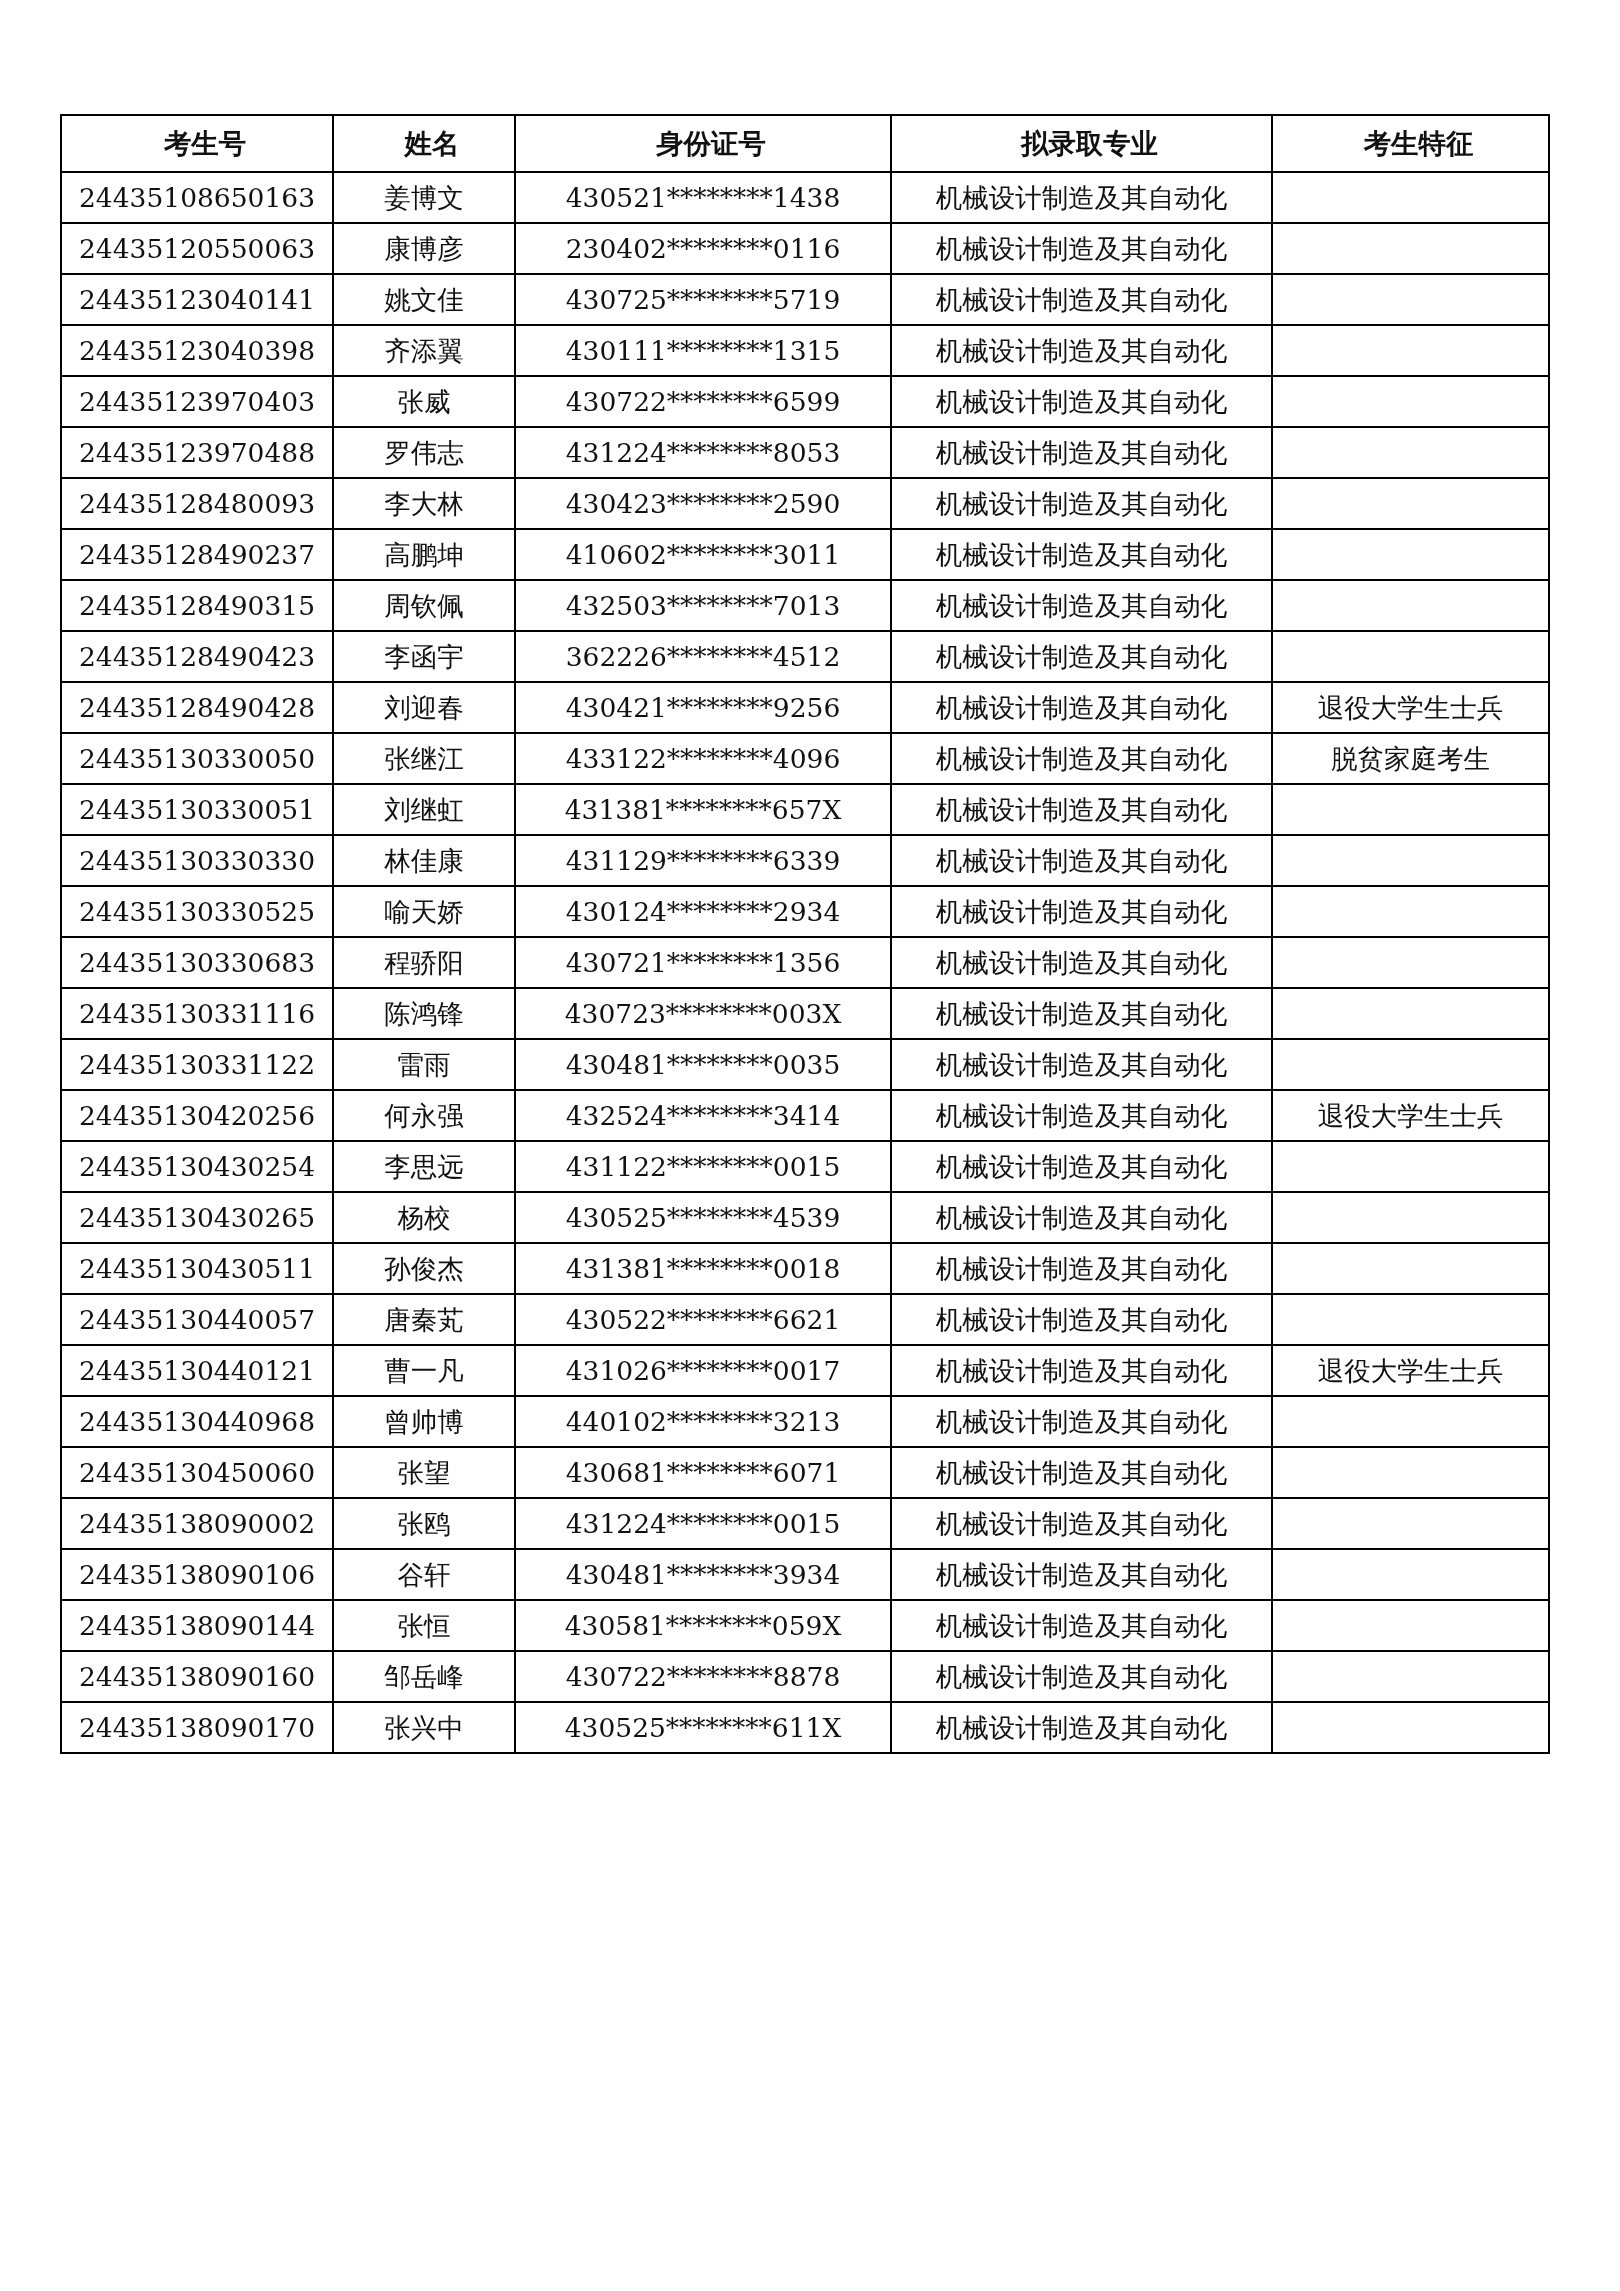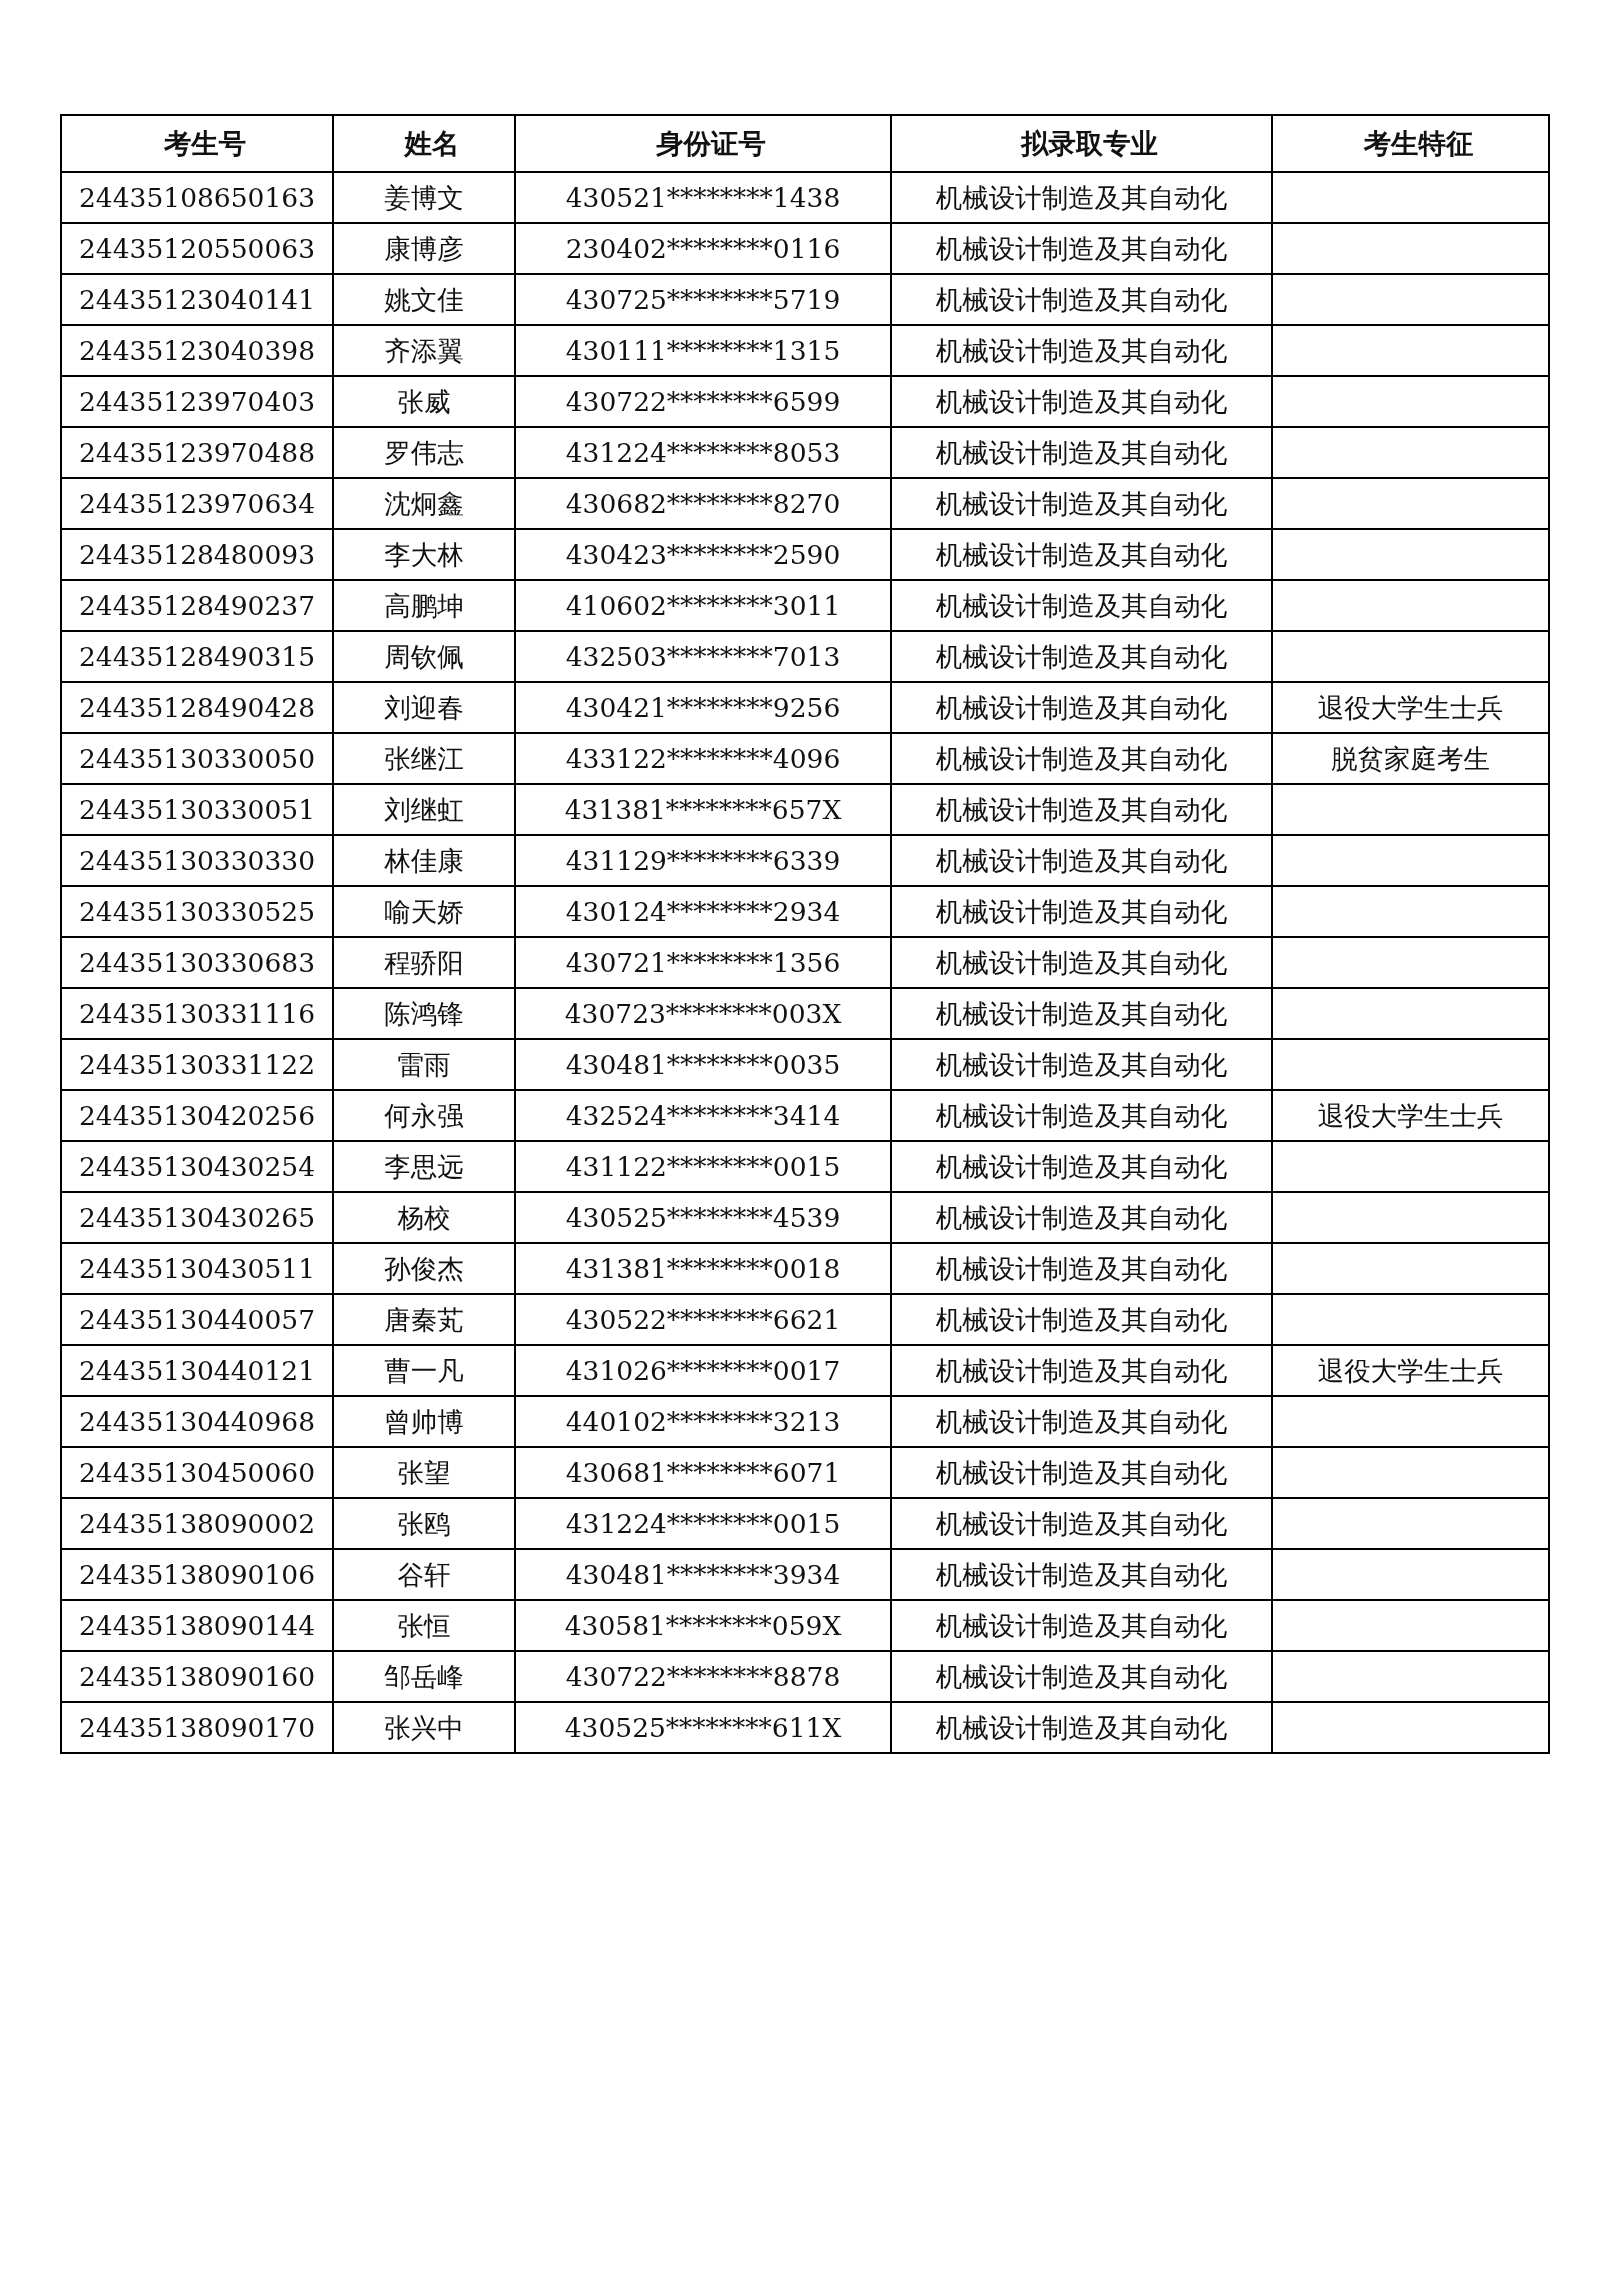--- a/index.html
+++ b/index.html
@@ -97,44 +97,44 @@
           <td></td>
         </tr>
         <tr>
           <td class="num">24435123970488</td>
           <td>罗伟志</td>
           <td class="num">431224********8053</td>
           <td>机械设计制造及其自动化</td>
           <td></td>
         </tr>
         <tr>
-          <td class="num">24435123970634</td>
-          <td>沈炯鑫</td>
-          <td class="num">430682********8270</td>
-          <td>机械设计制造及其自动化</td>
-          <td></td>
-        </tr>
-        <tr>
           <td class="num">24435128480093</td>
           <td>李大林</td>
           <td class="num">430423********2590</td>
           <td>机械设计制造及其自动化</td>
           <td></td>
         </tr>
         <tr>
           <td class="num">24435128490237</td>
           <td>高鹏坤</td>
           <td class="num">410602********3011</td>
           <td>机械设计制造及其自动化</td>
           <td></td>
         </tr>
         <tr>
           <td class="num">24435128490315</td>
           <td>周钦佩</td>
           <td class="num">432503********7013</td>
+          <td>机械设计制造及其自动化</td>
+          <td></td>
+        </tr>
+        <tr>
+          <td class="num">24435128490423</td>
+          <td>李函宇</td>
+          <td class="num">362226********4512</td>
           <td>机械设计制造及其自动化</td>
           <td></td>
         </tr>
         <tr>
           <td class="num">24435128490428</td>
           <td>刘迎春</td>
           <td class="num">430421********9256</td>
           <td>机械设计制造及其自动化</td>
           <td>退役大学生士兵</td>
         </tr>

